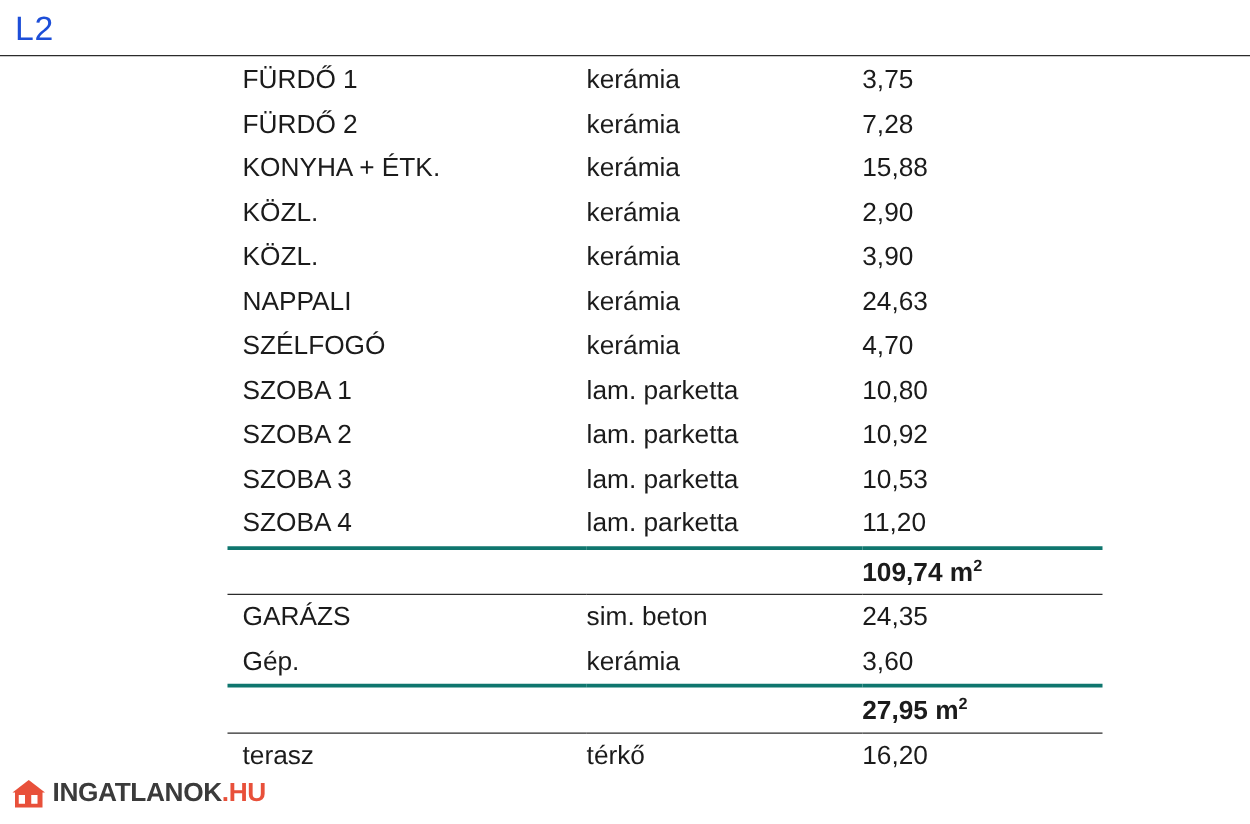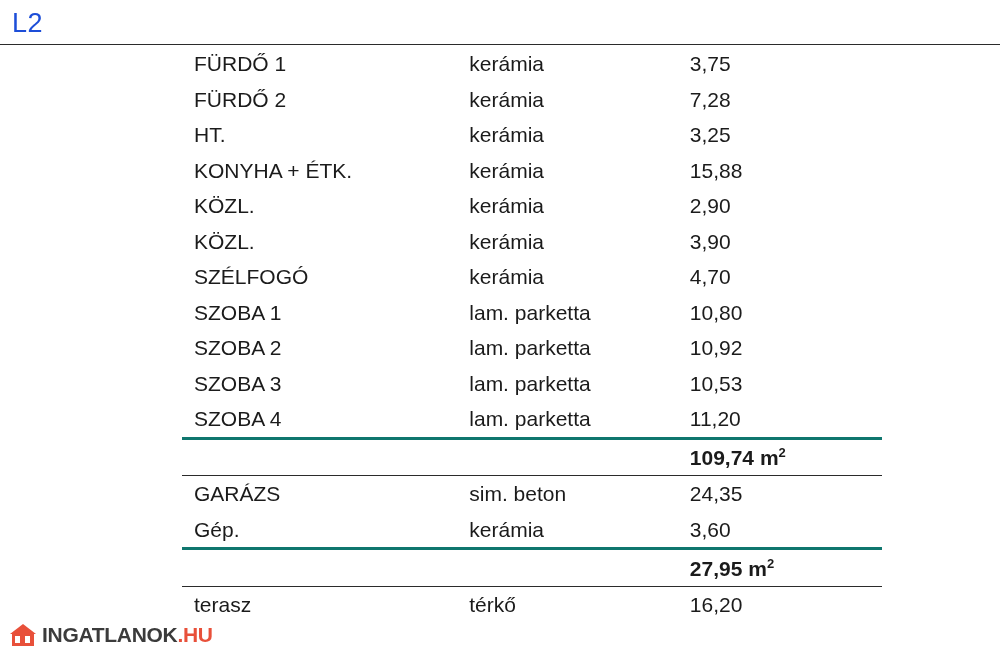--- a/index.html
+++ b/index.html
@@ -123,38 +123,38 @@
       <td class="col-name">FÜRDŐ 1</td>
       <td class="col-mat">kerámia</td>
       <td class="col-val">3,75</td>
     </tr>
     <tr>
       <td class="col-name">FÜRDŐ 2</td>
       <td class="col-mat">kerámia</td>
       <td class="col-val">7,28</td>
     </tr>
     <tr>
-      <td class="col-name">HT.</td>
-      <td class="col-mat">kerámia</td>
-      <td class="col-val">3,25</td>
-    </tr>
-    <tr>
       <td class="col-name">KONYHA + ÉTK.</td>
       <td class="col-mat">kerámia</td>
       <td class="col-val">15,88</td>
     </tr>
     <tr>
       <td class="col-name">KÖZL.</td>
       <td class="col-mat">kerámia</td>
       <td class="col-val">2,90</td>
     </tr>
     <tr>
       <td class="col-name">KÖZL.</td>
       <td class="col-mat">kerámia</td>
       <td class="col-val">3,90</td>
+    </tr>
+    <tr>
+      <td class="col-name">NAPPALI</td>
+      <td class="col-mat">kerámia</td>
+      <td class="col-val">24,63</td>
     </tr>
     <tr>
       <td class="col-name">SZÉLFOGÓ</td>
       <td class="col-mat">kerámia</td>
       <td class="col-val">4,70</td>
     </tr>
     <tr>
       <td class="col-name">SZOBA 1</td>
       <td class="col-mat">lam. parketta</td>
       <td class="col-val">10,80</td>

